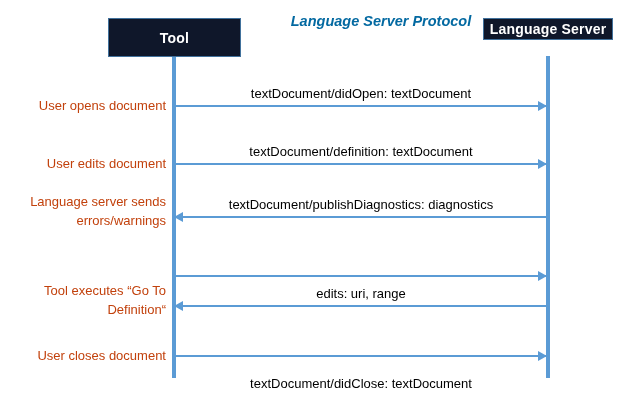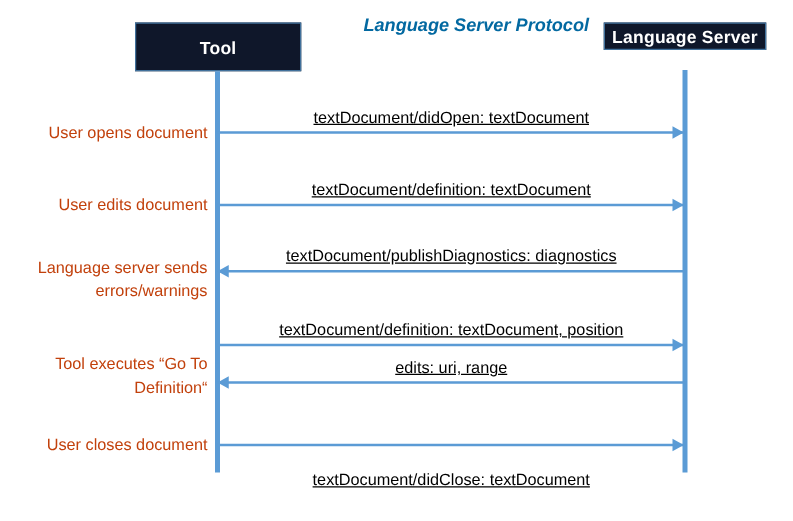--- a/index.html
+++ b/index.html
@@ -123,21 +123,20 @@
     border-right: 9px solid #5B9BD5;
   }
   .msg-caption {
     position: absolute;
     left: 174px;
     width: 374px;
     text-align: center;
     font-size: 13px;
     color: #000000;
     line-height: 16px;
-    text-decoration: underline;
   }
 </style>
 </head>
 <body>
 
 <div id="diagram">
 
   <div id="diagram-title">Language Server
 Protocol</div>
 
@@ -154,27 +153,26 @@
   <div class="side-label" style="top:96px;">User opens document</div>
   <div class="msg-caption" style="top:86px;">textDocument/didOpen: textDocument</div>
   <div class="msg-line" style="top:105px;"></div>
   <div class="arrowhead right" style="top:101px;"></div>
 
   <div class="side-label" style="top:154px;margin-left:44px;">User edits document</div>
   <div class="msg-caption" style="top:144px;">textDocument/definition: textDocument</div>
   <div class="msg-line" style="top:163px;"></div>
   <div class="arrowhead right" style="top:159px;"></div>
 
-  <div class="side-label" style="top:204px;">Language server sends
+  <div class="side-label" style="top:192px;">Language server sends
 errors/warnings</div>
   <div class="msg-caption" style="top:197px;">textDocument/publishDiagnostics: diagnostics</div>
   <div class="msg-line" style="top:216px;"></div>
   <div class="arrowhead left" style="top:212px;"></div>
 
-  <div class="msg-caption" style="top:256px;">textDocument/definition: textDocument, position</div>
   <div class="msg-line" style="top:275px;"></div>
   <div class="arrowhead right" style="top:271px;"></div>
 
   <div class="side-label" style="top:281px;">Tool executes “Go To
 Definition“</div>
   <div class="msg-caption" style="top:286px;">edits: uri, range</div>
   <div class="msg-line" style="top:305px;"></div>
   <div class="arrowhead left" style="top:301px;"></div>
 
   <div class="side-label" style="top:346px;text-align:right;">User closes document</div>

